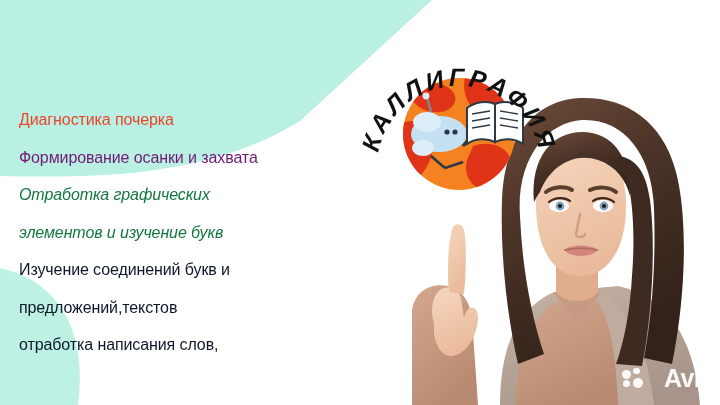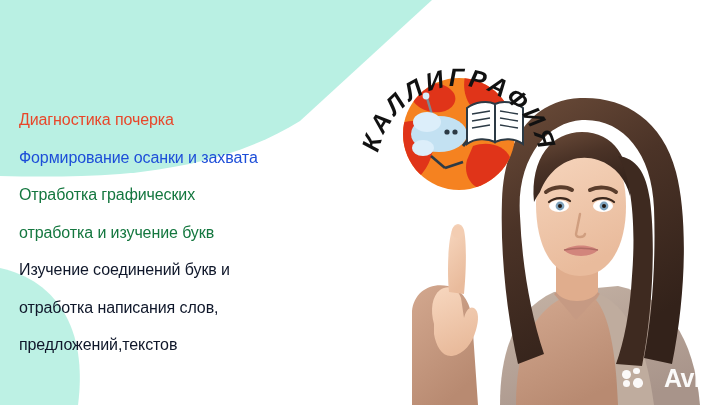--- a/index.html
+++ b/index.html
@@ -20,22 +20,22 @@
   }
   .t-line{
     font-size:16px;
     line-height:37.5px;
     font-weight:400;
     padding-left:19px;
     white-space:nowrap;
     letter-spacing:-0.1px;
   }
   .c-red{color:#e8472a;}
-  .c-purple{color:#1d4ed8;}
-  .c-green{color:#14773f;}
+  .c-purple{color:#701a75;}
+  .c-green{color:#14773f;font-style:italic;}
   .c-blue{color:#0f172a;}
 
   
   .logo{
     position:absolute;left:361px;top:22px;width:196px;height:178px;
   }
   .logo svg{display:block;width:196px;height:178px;}
 
   
   .woman{
@@ -71,24 +71,24 @@
       <path d="M0,0 L432,0 L300,121 C250,152 190,168 120,174 C80,177 38,177 0,176 Z" fill="#b9f0e3"></path>
 
       <path d="M0,268 C28,274 52,290 66,316 C80,342 82,374 78,405 L0,405 Z" fill="#b9f0e3" opacity="0.95"></path>
     </svg>
   </div>
 
   <div class="text-block">
     <div class="t-line c-red">Диагностика почерка</div>
     <div class="t-line c-purple">Формирование осанки и захвата</div>
     <div class="t-line c-green">Отработка графических</div>
-    <div class="t-line c-green">отработка и изучение букв</div>
+    <div class="t-line c-green">элементов и изучение букв</div>
     <div class="t-line c-blue">Изучение соединений букв и</div>
+    <div class="t-line c-blue">предложений,текстов</div>
     <div class="t-line c-blue">отработка написания слов,</div>
-    <div class="t-line c-blue">предложений,текстов</div>
   </div>
 
   <div class="woman">
     <svg viewBox="0 0 316 309">
       <defs>
         <linearGradient id="hairG" x1="0" y1="0" x2="0.4" y2="1">
           <stop offset="0%" stop-color="#6d4d3a"></stop>
           <stop offset="45%" stop-color="#4b3327"></stop>
           <stop offset="100%" stop-color="#33221a"></stop>
         </linearGradient>

